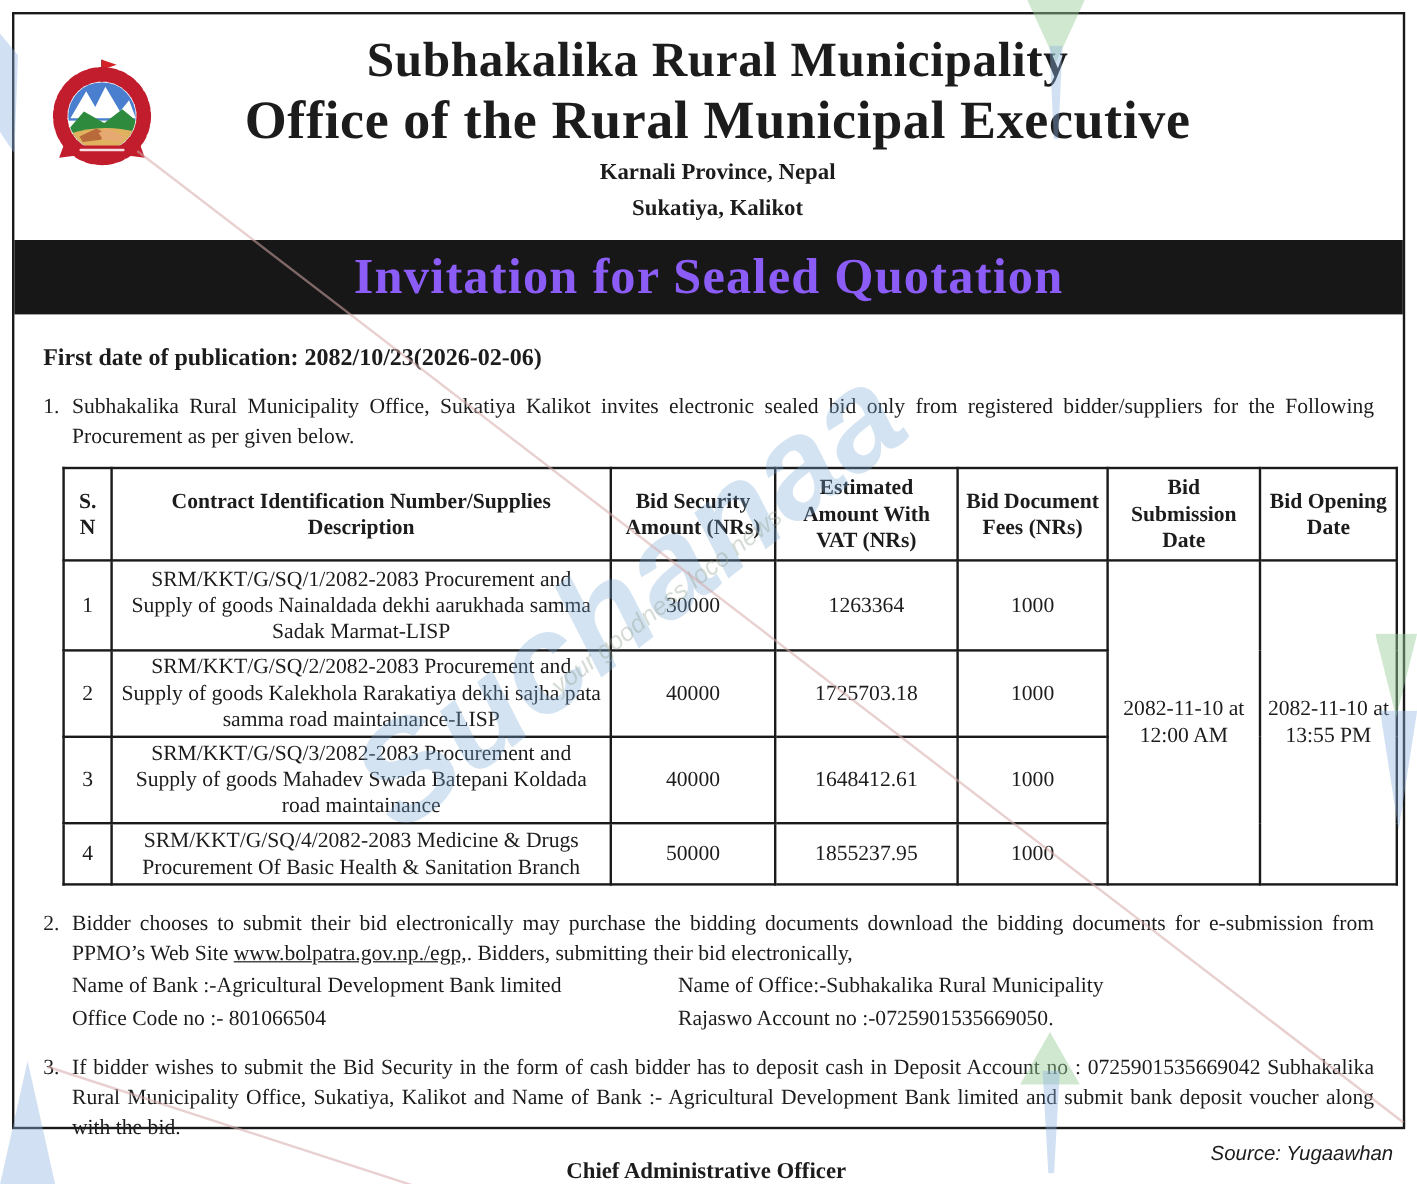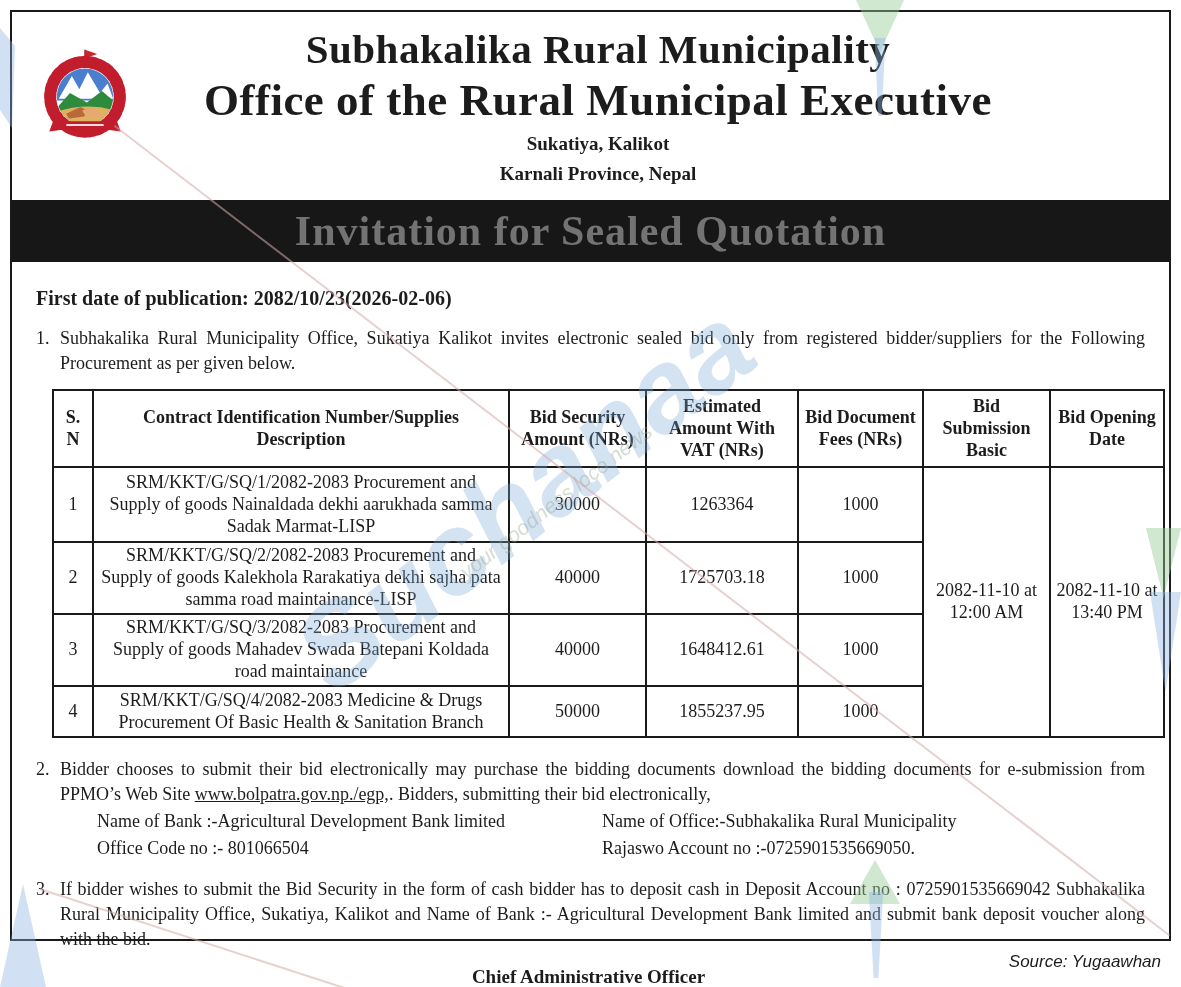--- a/index.html
+++ b/index.html
@@ -14,31 +14,31 @@
   }
   
   .header{position:relative;text-align:center;padding-top:14px;padding-left:15px;}
   .logo{position:absolute;left:26px;top:34px;width:94px;height:94px;}
   .org-name{font-size:41px;font-weight:bold;letter-spacing:.5px;line-height:1.15;}
   .office-name{font-size:45px;font-weight:bold;letter-spacing:.5px;line-height:1.15;margin-top:2px;}
   .addr{font-size:19px;font-weight:bold;margin-top:7px;line-height:1.1;}
   .addr + .addr{margin-top:9px;}
   
   .banner{
-    margin-top:15px;background:#171717;color:#737373;text-align:center;
+    margin-top:15px;background:#171717;color:#8b5cf6;text-align:center;
     height:62px;line-height:62px;font-size:42px;font-weight:bold;letter-spacing:1px;
   }
   
   .content{padding:0 24px;position:relative;}
   .pub-line{text-align:left;font-weight:bold;font-size:20px;margin-top:25px;}
   .clause{display:flex;margin-top:16px;font-size:18px;line-height:1.38;text-align:justify;}
   .clause-no{width:24px;flex:none;}
   .clause-body{flex:1;}
   a.doc-link{color:#1c1c1c;text-decoration:underline;}
-  .detail-row{display:flex;margin-top:2px;margin-left:37px;}
+  .detail-row{display:flex;margin-top:2px;}
   .detail-left{width:505px;flex:none;}
   .detail-right{flex:1;}
   
   table.quote{border-collapse:collapse;margin-top:14px;width:1111px;table-layout:fixed;margin-left:16px;}
   table.quote th, table.quote td{
     border:2px solid #1a1a1a;text-align:center;vertical-align:middle;
     padding:2px 5px;font-size:18px;line-height:1.22;
   }
   table.quote th{font-weight:bold;height:71px;}
   col.c-sn{width:40px;} col.c-desc{width:416px;} col.c-sec{width:137px;}
@@ -109,22 +109,22 @@
           <path d="M20,70 Q50,60 80,68 L80,84 L20,84 Z" fill="#e0b25f"></path>
           <polygon points="30,72 45,65 53,69 49,75 33,77" fill="#b86a3a"></polygon>
           <polygon points="70,72 55,65 47,69 51,75 67,77" fill="#e7a972"></polygon>
         </g>
         <path d="M16,80 L84,80 L88,91 L50,86 L12,91 Z" fill="#c21d2c"></path>
         <rect x="30" y="83" width="40" height="2.2" rx="1" fill="#ffffff" opacity="0.85"></rect>
       </svg>
     </div>
     <div class="org-name">Subhakalika Rural Municipality</div>
     <div class="office-name">Office of the Rural Municipal Executive</div>
+    <div class="addr">Karnali Province, Nepal</div>
     <div class="addr">Sukatiya, Kalikot</div>
-    <div class="addr">Karnali Province, Nepal</div>
   </div>
 
   <div class="banner">Invitation for Sealed Quotation</div>
 
   <div class="content">
 
     <div class="pub-line">
       <span>First date of publication:</span>
       <span>2082/10/23(2026-02-06)</span>
     </div>
@@ -144,33 +144,33 @@
           <col class="c-sub">
           <col class="c-open">
       </colgroup>
       <thead>
         <tr>
           <th>S. N</th>
           <th>Contract Identification Number/Supplies Description</th>
           <th>Bid Security Amount (NRs)</th>
           <th>Estimated Amount  With VAT (NRs)</th>
           <th>Bid Document Fees (NRs)</th>
-          <th>Bid Submission Basic</th>
+          <th>Bid Submission Date</th>
           <th>Bid Opening Date</th>
         </tr>
       </thead>
       <tbody>
         <tr class="r1">
           <td>1</td>
           <td>SRM/KKT/G/SQ/1/2082-2083  Procurement and Supply of goods Nainaldada dekhi aarukhada samma Sadak Marmat-LISP</td>
           <td>30000</td>
           <td>1263364</td>
           <td>1000</td>
           <td rowspan="4">2082-11-10 at 12:00 AM</td>
-          <td rowspan="4">2082-11-10 at 13:40 PM</td>
+          <td rowspan="4">2082-11-10 at 13:55 PM</td>
         </tr>
         <tr class="r2">
           <td>2</td>
           <td>SRM/KKT/G/SQ/2/2082-2083 Procurement and Supply of goods Kalekhola Rarakatiya dekhi sajha pata samma road maintainance-LISP</td>
           <td>40000</td>
           <td>1725703.18</td>
           <td>1000</td>
         </tr>
         <tr class="r3">
           <td>3</td>

